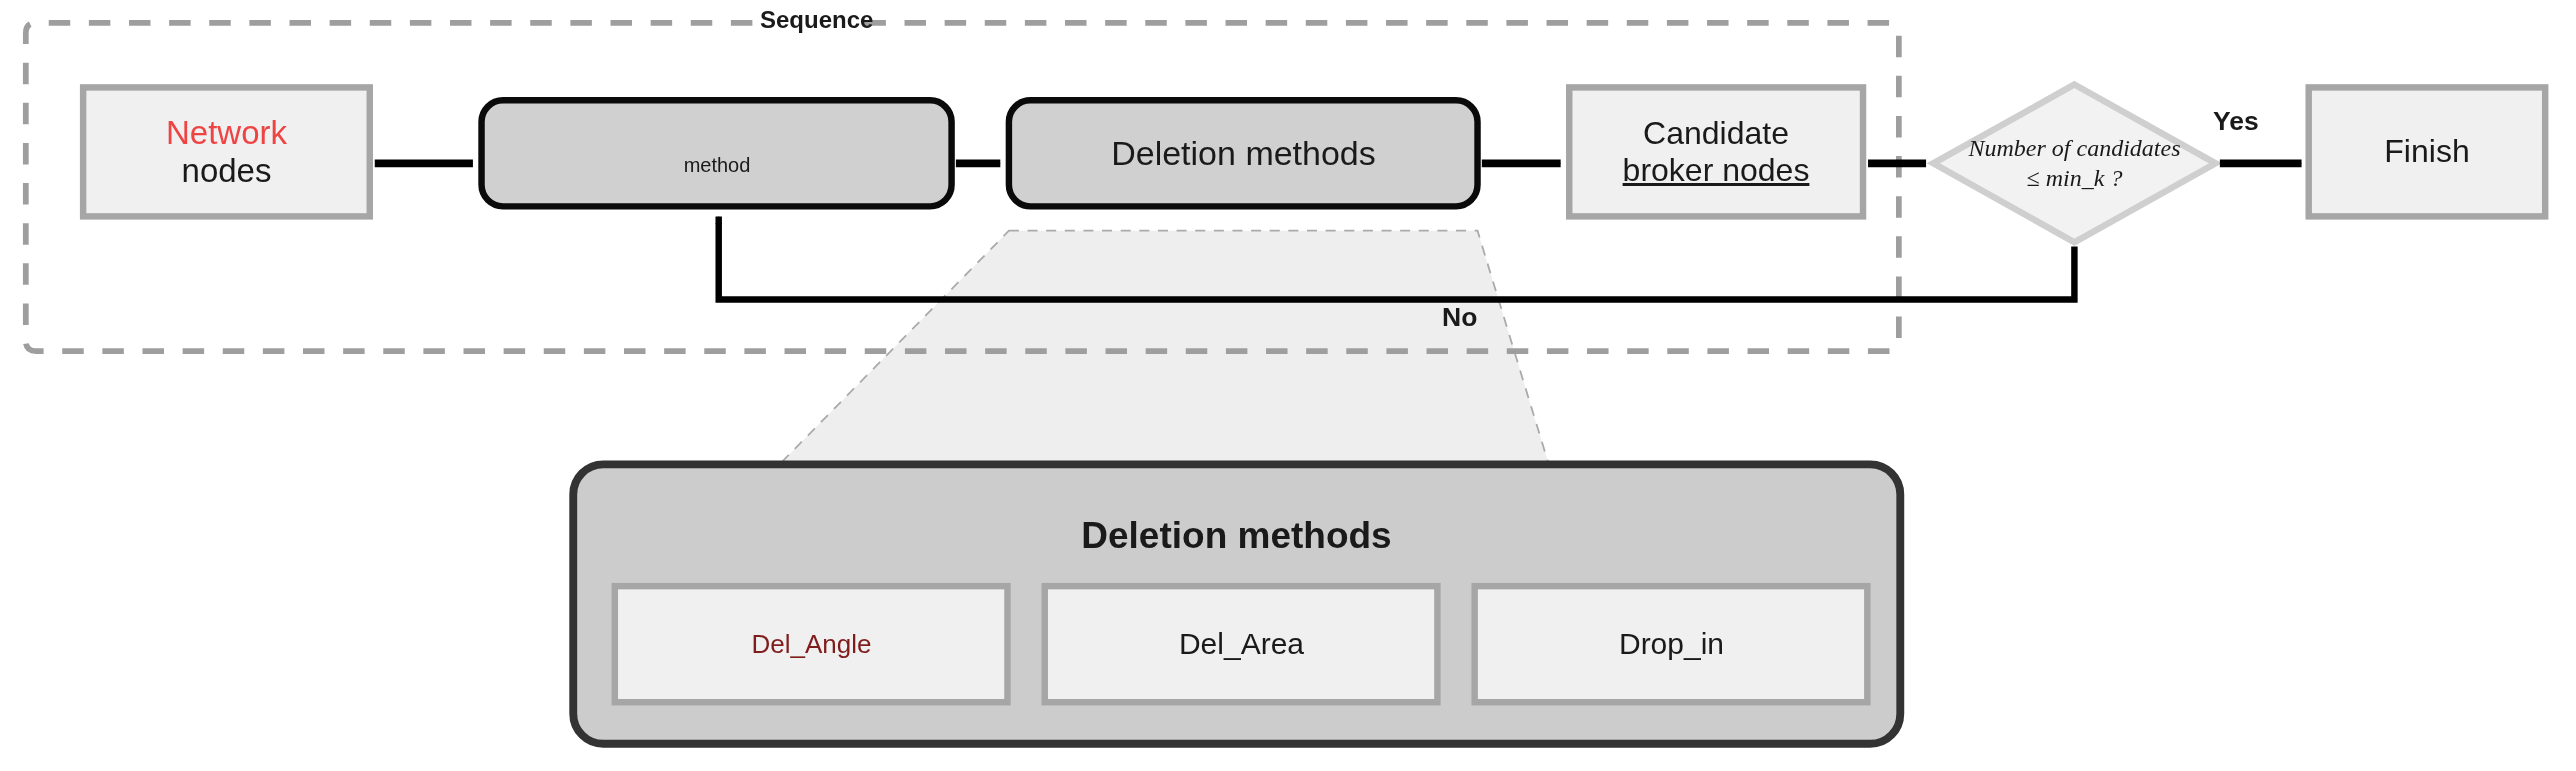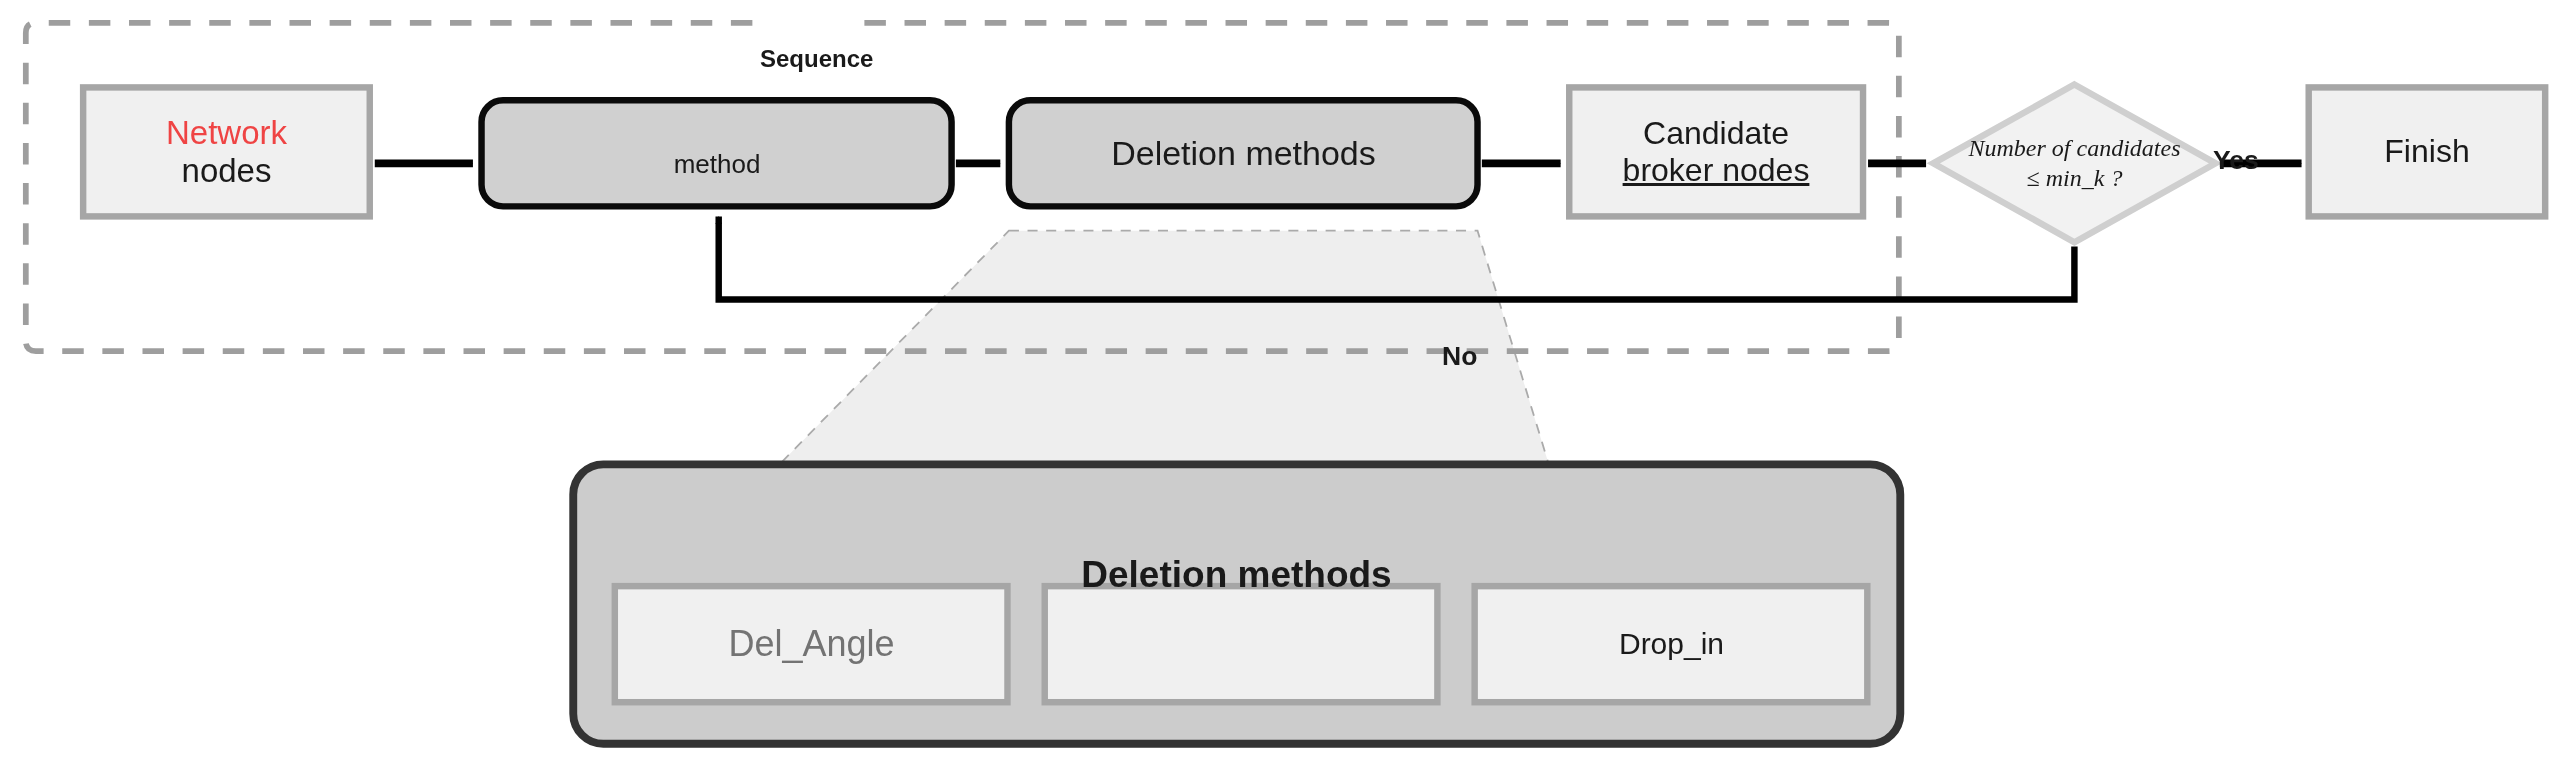--- a/index.html
+++ b/index.html
@@ -23,21 +23,20 @@
     top: 0;
     width: 2576px;
     height: 771px;
   }
   .lbl {
     position: absolute;
     color: #1a1a1a;
     white-space: pre;
     text-align: center;
     line-height: 1.18;
-    margin-top: 39px;
   }
   .lbl-plain  { font-family: "Liberation Sans", sans-serif; }
   .lbl-serif  { font-family: "Liberation Serif", serif; font-style: italic; }
   .lbl-bold   { font-weight: bold; }
   .center-box {
     position: absolute;
     display: flex;
     align-items: center;
     justify-content: center;
   }
@@ -98,21 +97,21 @@
 
   <div class="center-box" style="left:83px; top:87px; width:287px; height:129px;">
     <div style="text-align:center;">
       <div class="lbl-plain" style="font-size:33px; color:#ef4444; line-height:1.15;">Network</div>
       <div class="lbl-plain" style="font-size:33px; color:#1a1a1a; line-height:1.15;">nodes</div>
     </div>
   </div>
 
   <div class="center-box" style="left:482px; top:100px; width:470px; height:106px;">
     <div style="text-align:center;">
-      <div class="lbl-plain" style="font-size:26px; color:#1a1a1a; line-height:1.2;margin-top:24px;">method</div>
+      <div class="lbl-plain" style="font-size:20px; color:#1a1a1a; line-height:1.2;margin-top:24px;">method</div>
     </div>
   </div>
 
   <div class="center-box" style="left:1009px; top:100px; width:469px; height:106px;">
     <div class="lbl-plain" style="font-size:34px; color:#1a1a1a;">Deletion methods</div>
   </div>
 
   <div class="center-box" style="left:1569px; top:87px; width:294px; height:129px;">
     <div style="text-align:center;">
       <div class="lbl-plain" style="font-size:32px; color:#1a1a1a; line-height:1.15;">Candidate</div>
@@ -131,22 +130,25 @@
     <div class="lbl-plain" style="font-size:32px; color:#1a1a1a;">Finish</div>
   </div>
 
   <div class="lbl lbl-plain lbl-bold" style="left:2213px; top:106px; width:86px; font-size:26.5px; text-align:left;">Yes</div>
 
   <div class="lbl lbl-plain lbl-bold" style="left:1442px; top:302px; width:79px; font-size:26.5px; text-align:left;">No</div>
 
   <div class="lbl lbl-plain lbl-bold" style="left:573px; top:514px; width:1327px; font-size:37px;">Deletion methods</div>
 
   <div class="center-box" style="left:615px; top:586px; width:393px; height:116px;">
-    <div class="lbl-plain" style="font-size:36px; color:#737373;">Del_Angle</div>
+    <div class="lbl-plain" style="font-size:26px; color:#7f1d1d;">Del_Angle</div>
   </div>
 
+  <div class="center-box" style="left:1045px; top:586px; width:393px; height:116px;">
+    <div class="lbl-plain" style="font-size:30px; color:#1a1a1a;">Del_Area</div>
+  </div>
 
   <div class="center-box" style="left:1475px; top:586px; width:393px; height:116px;">
     <div class="lbl-plain" style="font-size:30px; color:#1a1a1a;">Drop_in</div>
   </div>
 
 </div>
 
 
 </body></html>

